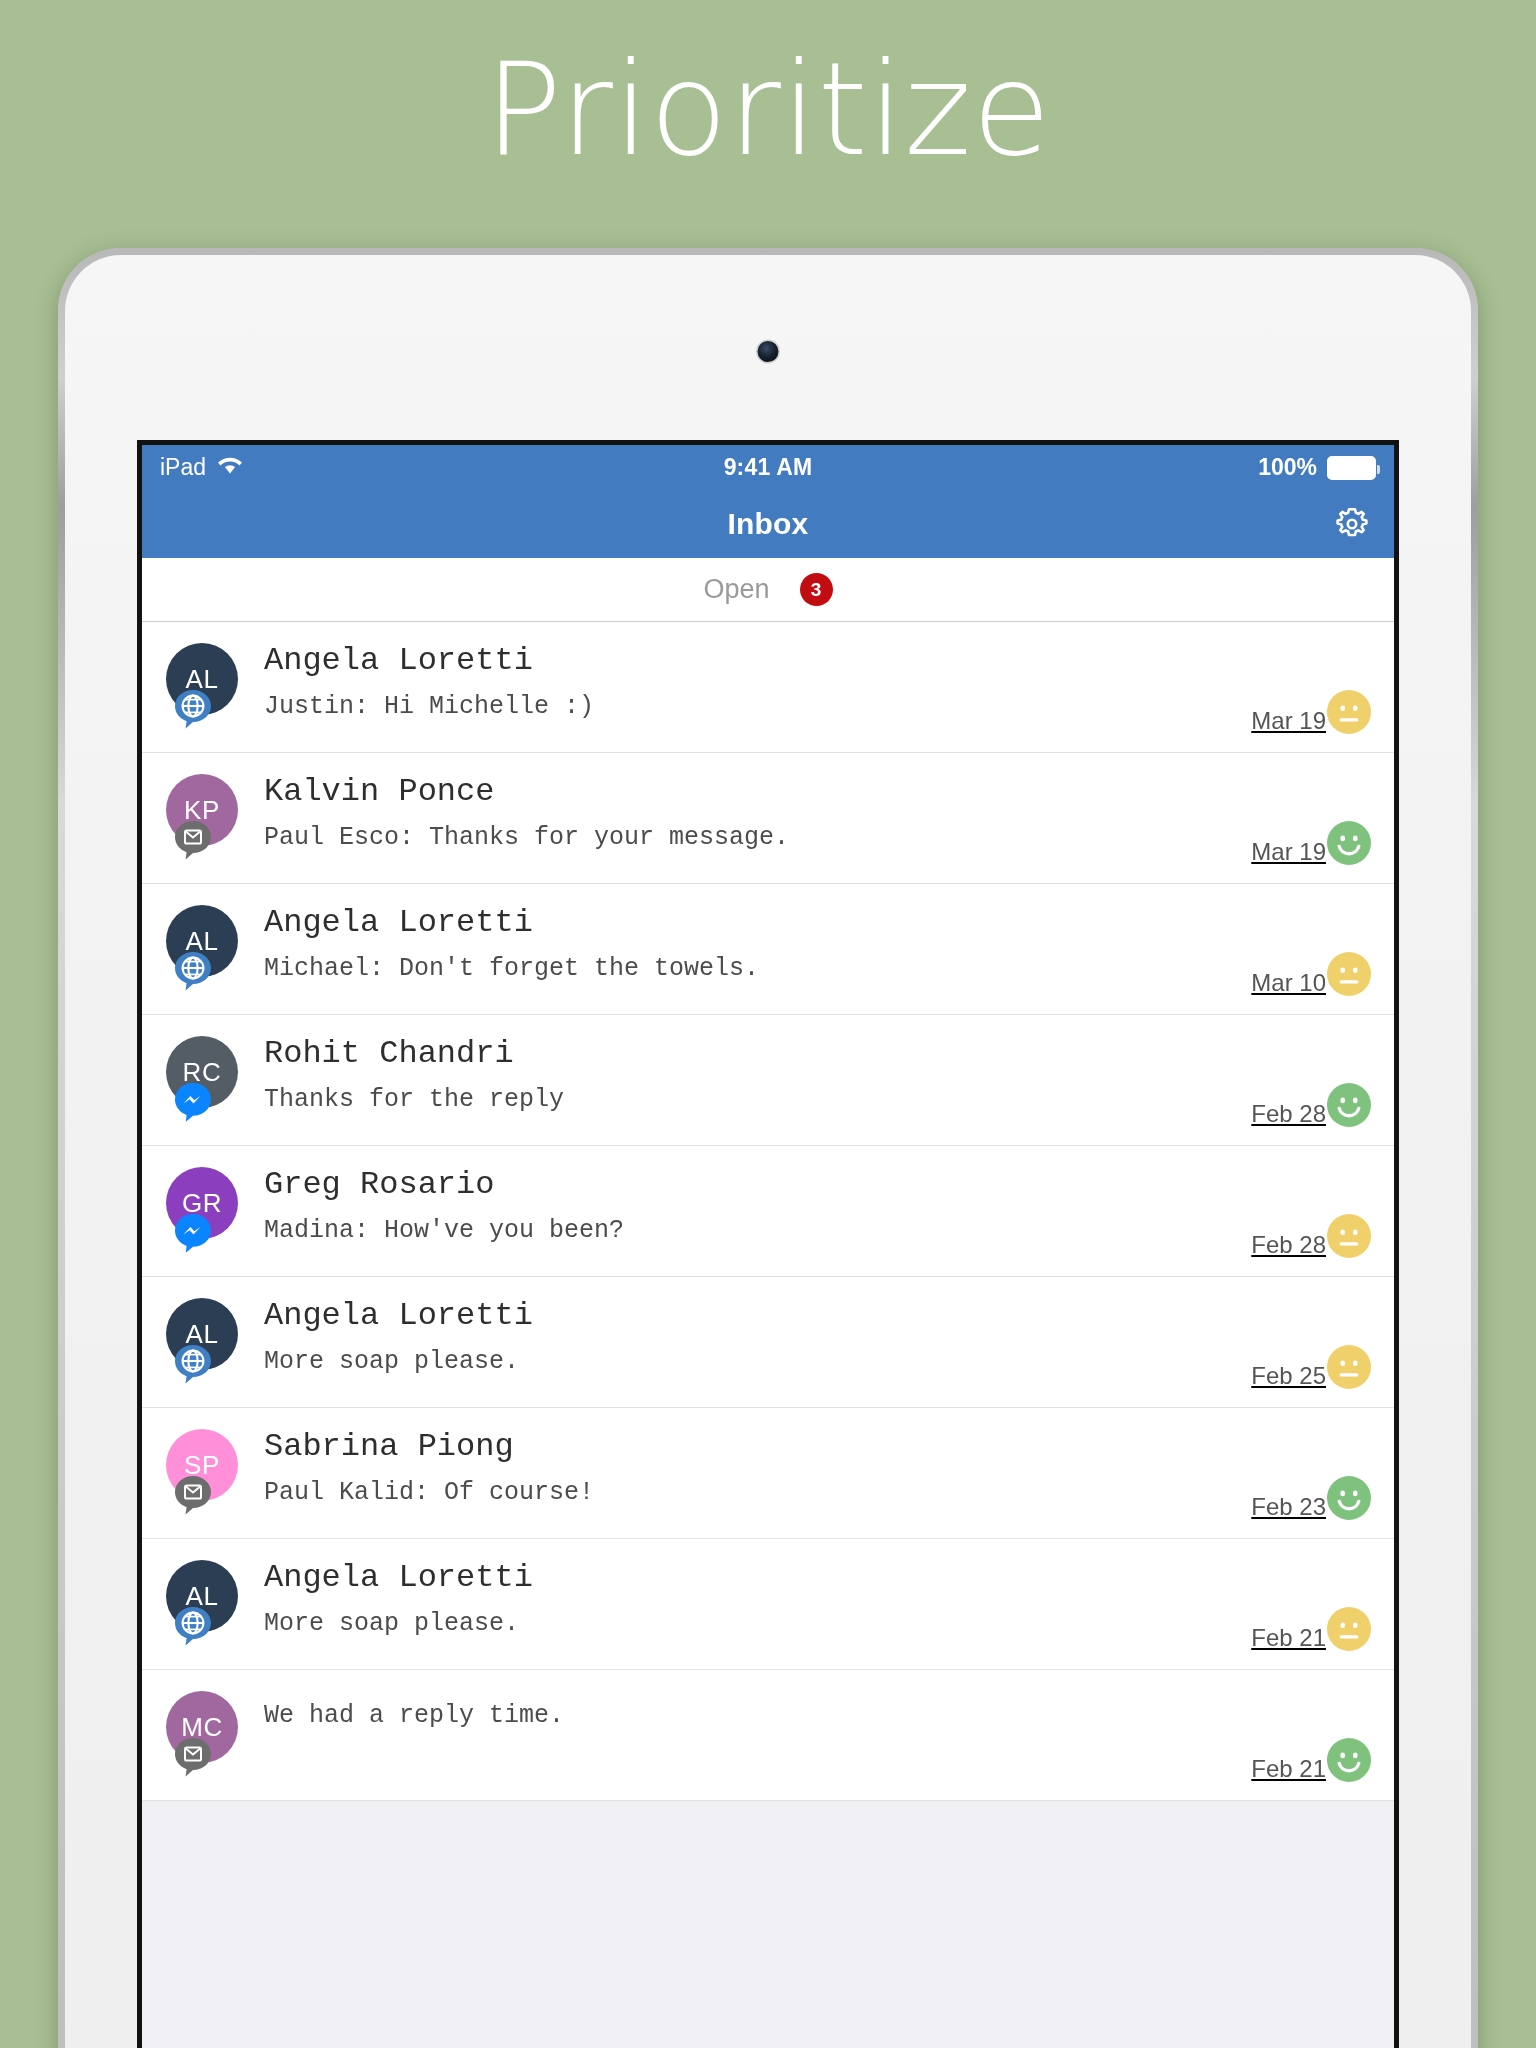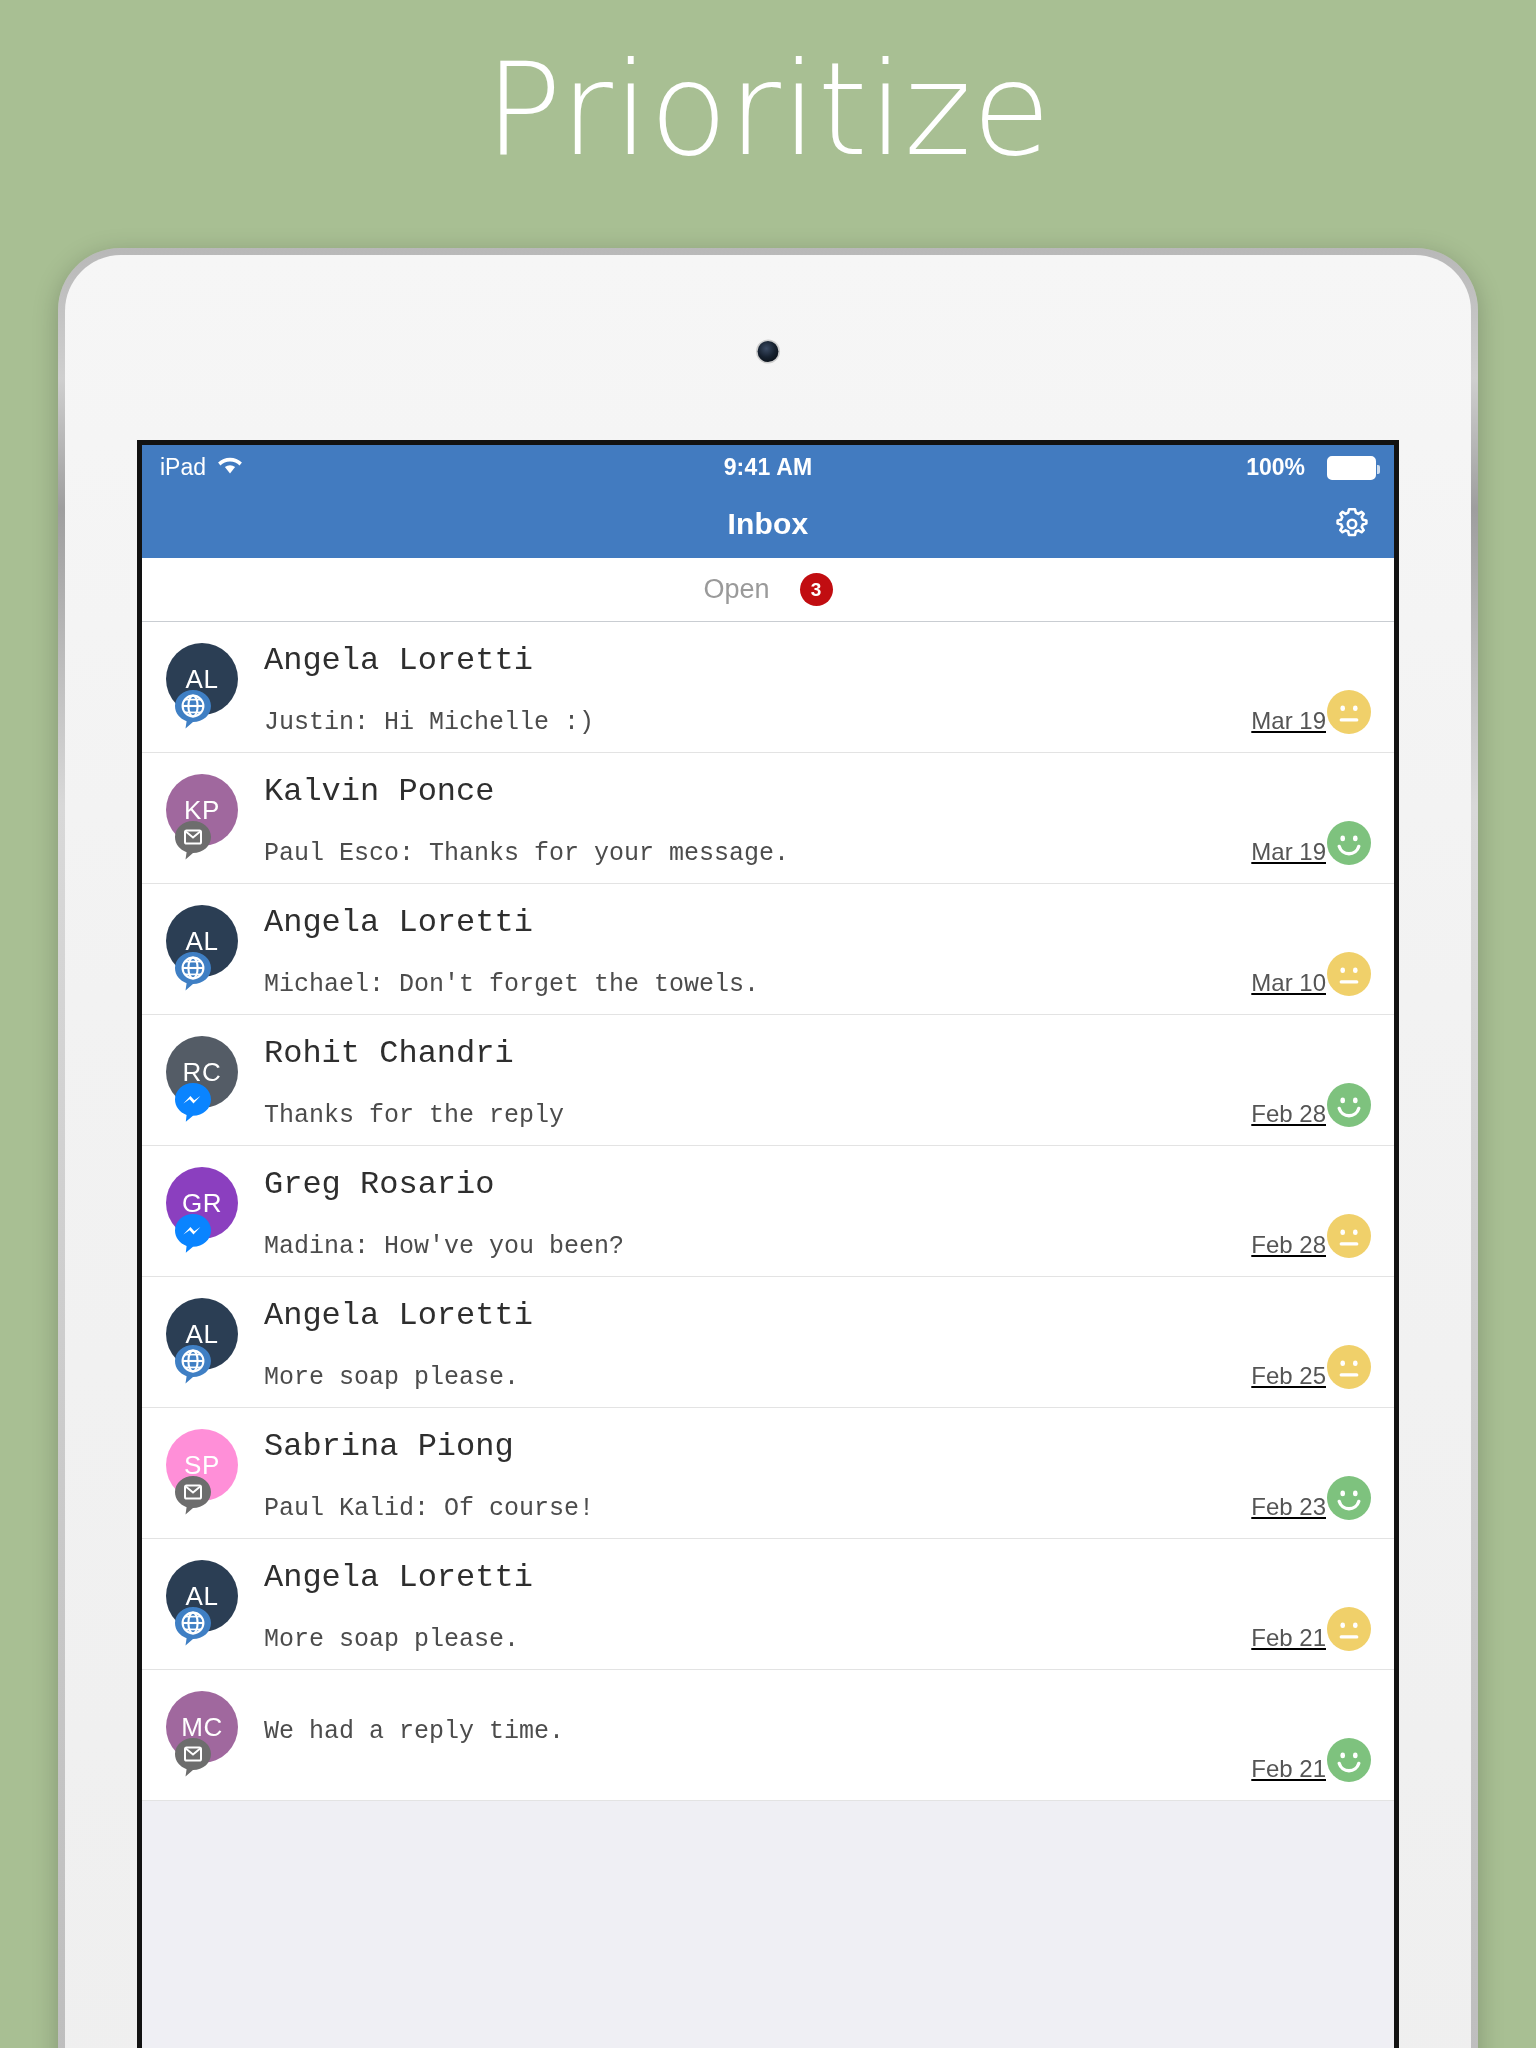--- a/index.html
+++ b/index.html
@@ -84,21 +84,21 @@
     height: 45px;
     background: #427bc0;
     display: flex;
     align-items: center;
     padding: 8px 18px;
     color: #ffffff;
     font-size: 23px;
   }
   .status-left { display: flex; align-items: center; gap: 11px; flex: 1; }
   .status-center { flex: 0 0 auto; font-weight: 600; letter-spacing: 0.2px; }
-  .status-right { flex: 1; display: flex; align-items: center; justify-content: flex-end; gap: 22px; font-weight: 600; }
+  .status-right { flex: 1; display: flex; align-items: center; justify-content: flex-end; gap: 10px; font-weight: 600; }
 
   .wifi-icon { display: block; }
 
   .battery {
     width: 49px; height: 24px;
     border: 2.4px solid #ffffff;
     border-radius: 5px;
     position: relative;
     background: #ffffff;
   }
@@ -233,21 +233,21 @@
     color: #2e2e2e;
     font-weight: 400;
     line-height: 1.22;
     white-space: nowrap;
     overflow: hidden;
     text-overflow: ellipsis;
   }
   .row-preview {
     font-size: 25px;
     color: #4c4c4c;
-    margin-top: 28px;
+    margin-top: 12px;
     white-space: nowrap;
     overflow: hidden;
     text-overflow: ellipsis;
   }
   .row-right {
     flex: 0 0 auto;
     display: flex;
     flex-direction: row;
     align-items: flex-end;
     justify-content: center;

